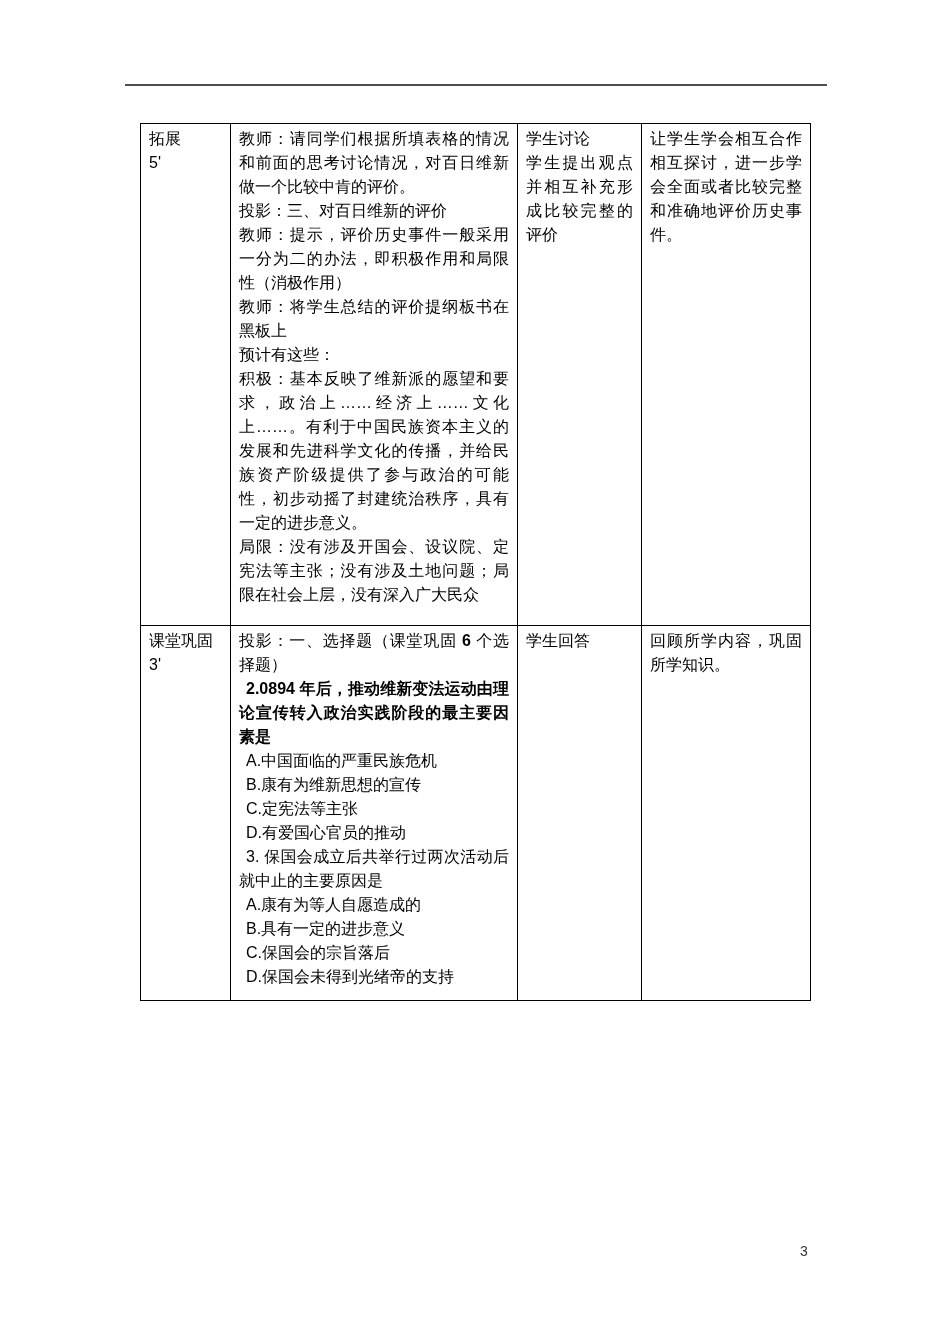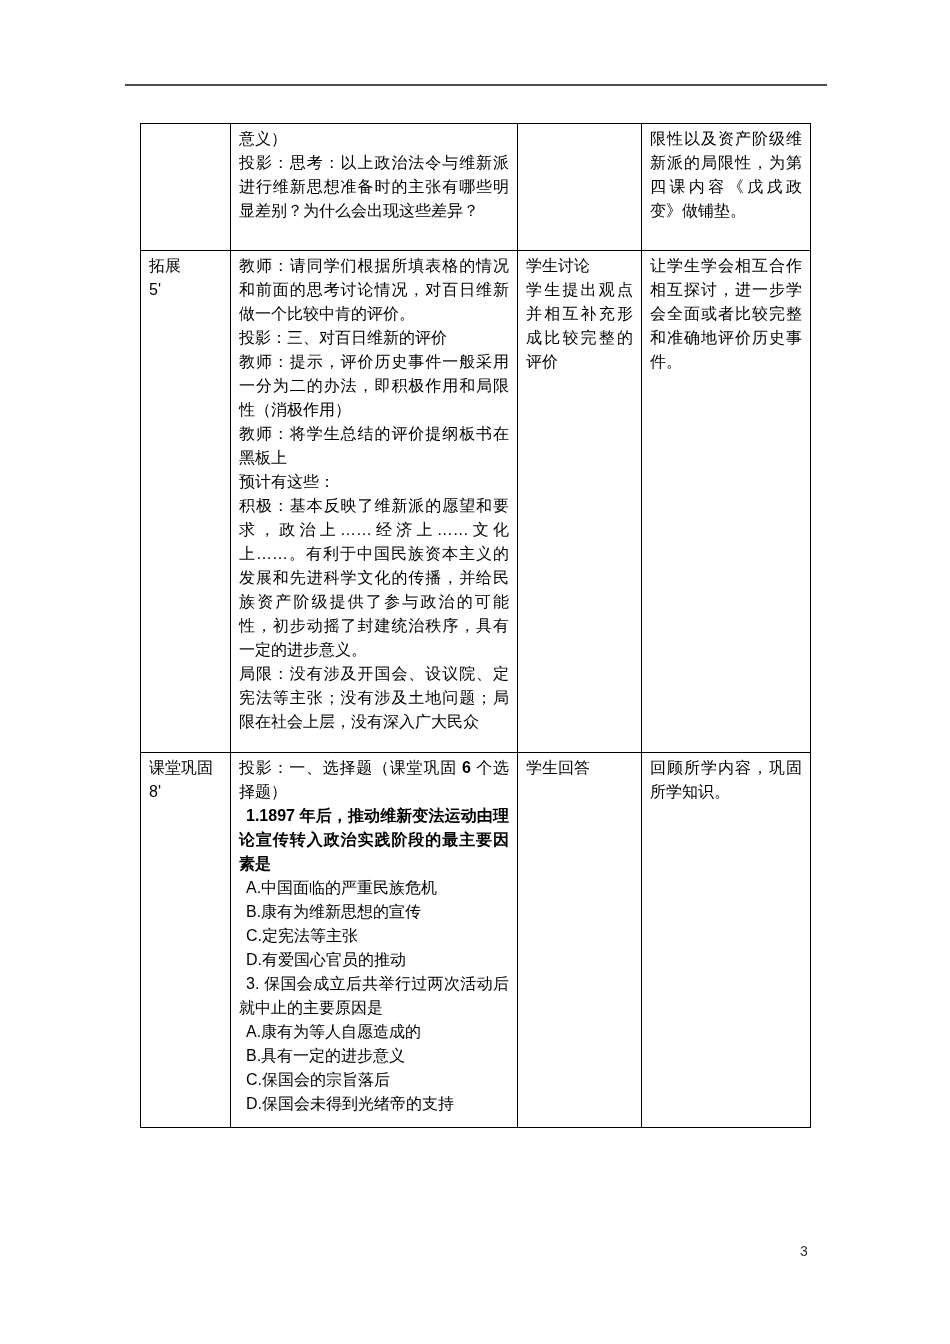--- a/index.html
+++ b/index.html
@@ -60,35 +60,20 @@
 
   <table class="lesson-table">
     <colgroup>
       <col class="col-stage">
         <col class="col-teacher">
         <col class="col-student">
         <col class="col-intent">
     </colgroup>
     <tbody>
 
-      <tr class="row-cont">
-        <td>
-          <div class="para no-justify"></div>
-        </td>
-        <td>
-          <div class="para">意义）
-投影：思考：以上政治法令与维新派进行维新思想准备时的主张有哪些明显差别？为什么会出现这些差异？</div>
-        </td>
-        <td>
-          <div class="para"></div>
-        </td>
-        <td>
-          <div class="para">限性以及资产阶级维新派的局限性，为第四课内容《戊戌政变》做铺垫。</div>
-        </td>
-      </tr>
 
       <tr class="row-ext">
         <td>
           <div class="para no-justify">拓展
 5'</div>
         </td>
         <td>
           <div class="para">教师：请同学们根据所填表格的情况和前面的思考讨论情况，对百日维新做一个比较中肯的评价。
 投影：三、对百日维新的评价
 教师：提示，评价历史事件一般采用一分为二的办法，即积极作用和局限性（消极作用）
@@ -103,25 +88,25 @@
         </td>
         <td>
           <div class="para">让学生学会相互合作相互探讨，进一步学会全面或者比较完整和准确地评价历史事件。</div>
         </td>
       </tr>
 
 
       <tr class="row-cons">
         <td>
           <div class="para no-justify">课堂巩固
-8'</div>
+3'</div>
         </td>
         <td>
           <div class="para"><span>投影：一、选择题（课堂巩固 </span><span class="bold">6</span><span> 个选择题）</span></div>
-          <div class="para indent bold">1.1897 年后，推动维新变法运动由理论宣传转入政治实践阶段的最主要因素是</div>
+          <div class="para indent bold">2.0894 年后，推动维新变法运动由理论宣传转入政治实践阶段的最主要因素是</div>
           <div class="para indent">A.中国面临的严重民族危机</div>
           <div class="para indent">B.康有为维新思想的宣传</div>
           <div class="para indent">C.定宪法等主张</div>
           <div class="para indent">D.有爱国心官员的推动</div>
           <div class="para indent">3. 保国会成立后共举行过两次活动后就中止的主要原因是</div>
           <div class="para indent">A.康有为等人自愿造成的</div>
           <div class="para indent">B.具有一定的进步意义</div>
           <div class="para indent">C.保国会的宗旨落后</div>
           <div class="para indent">D.保国会未得到光绪帝的支持</div>
         </td>

